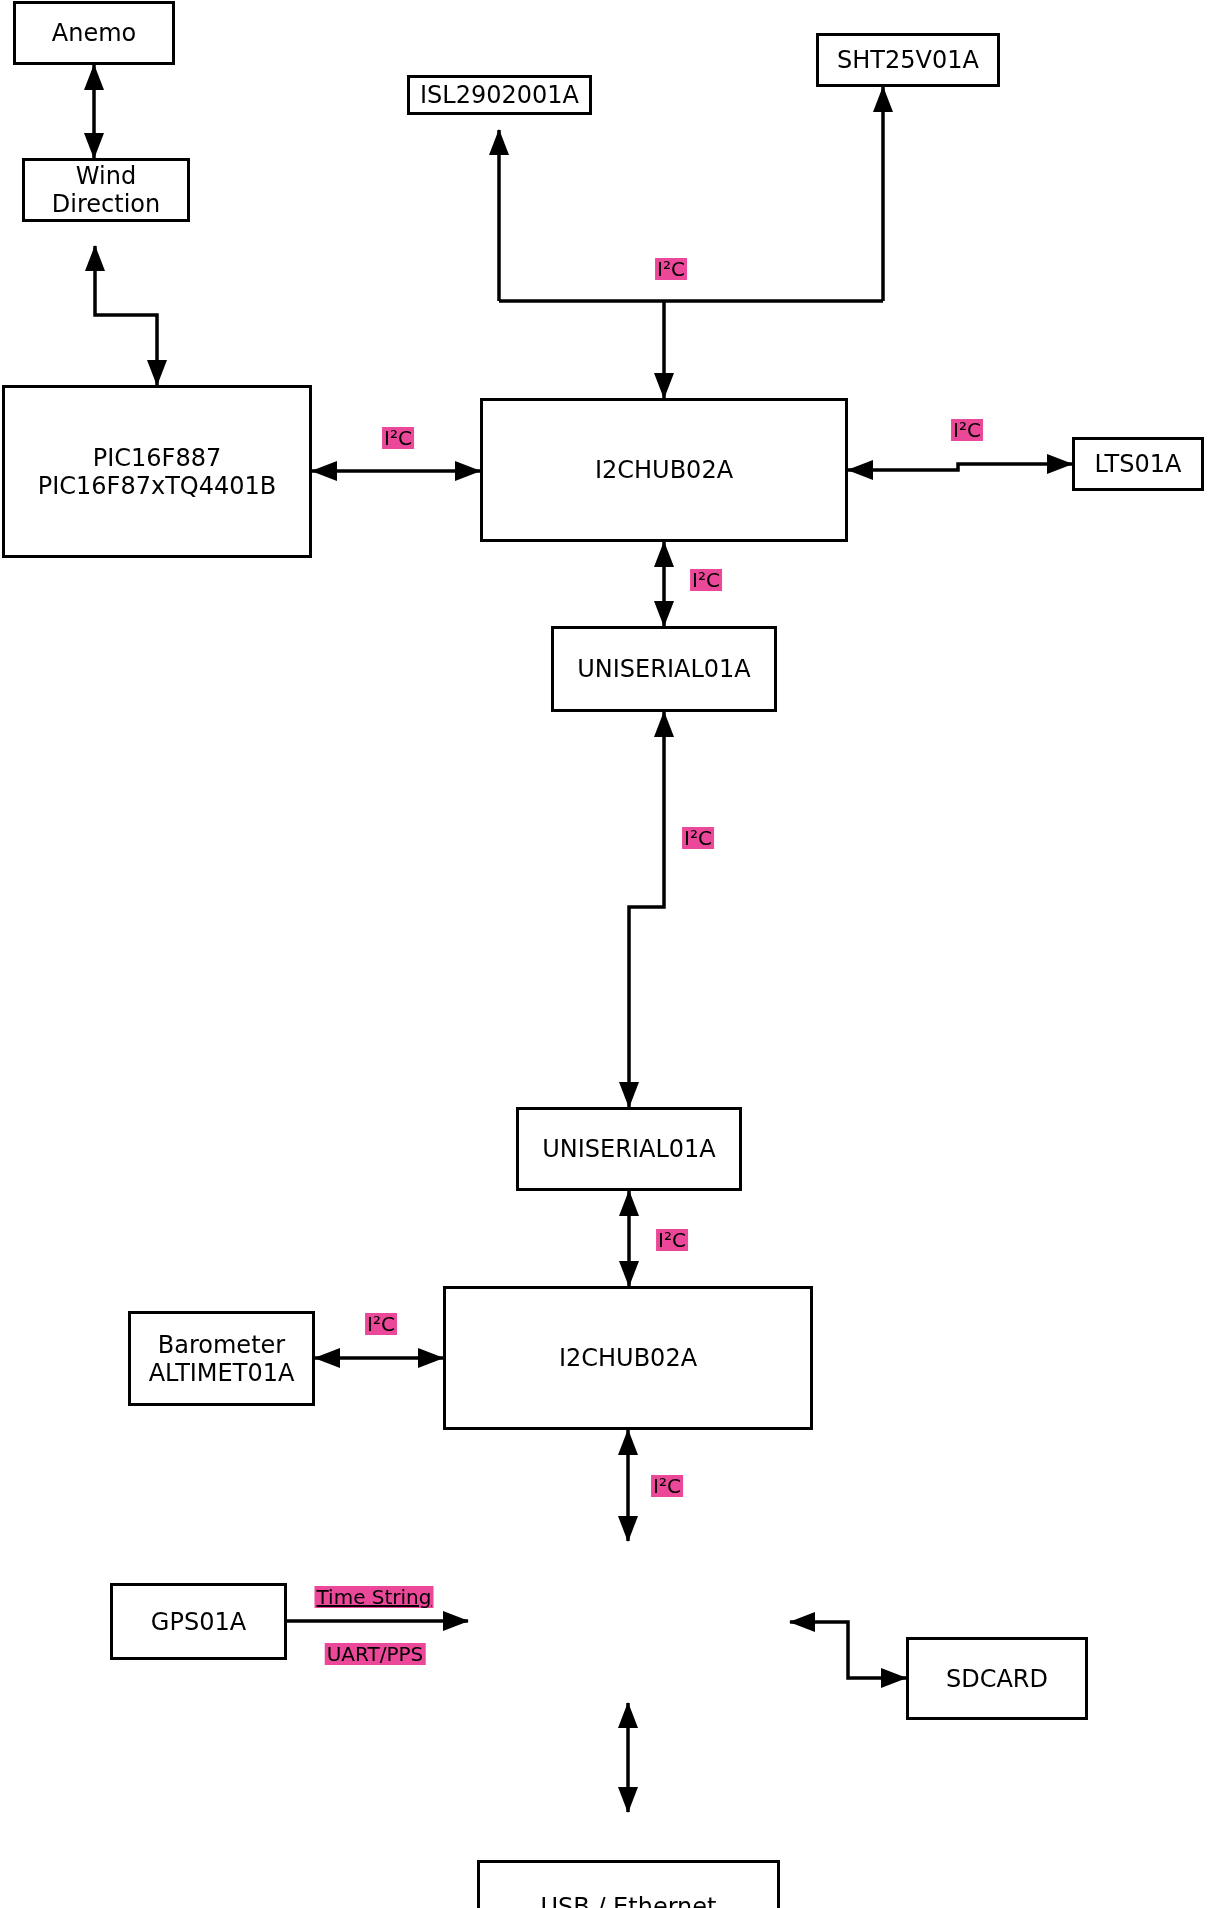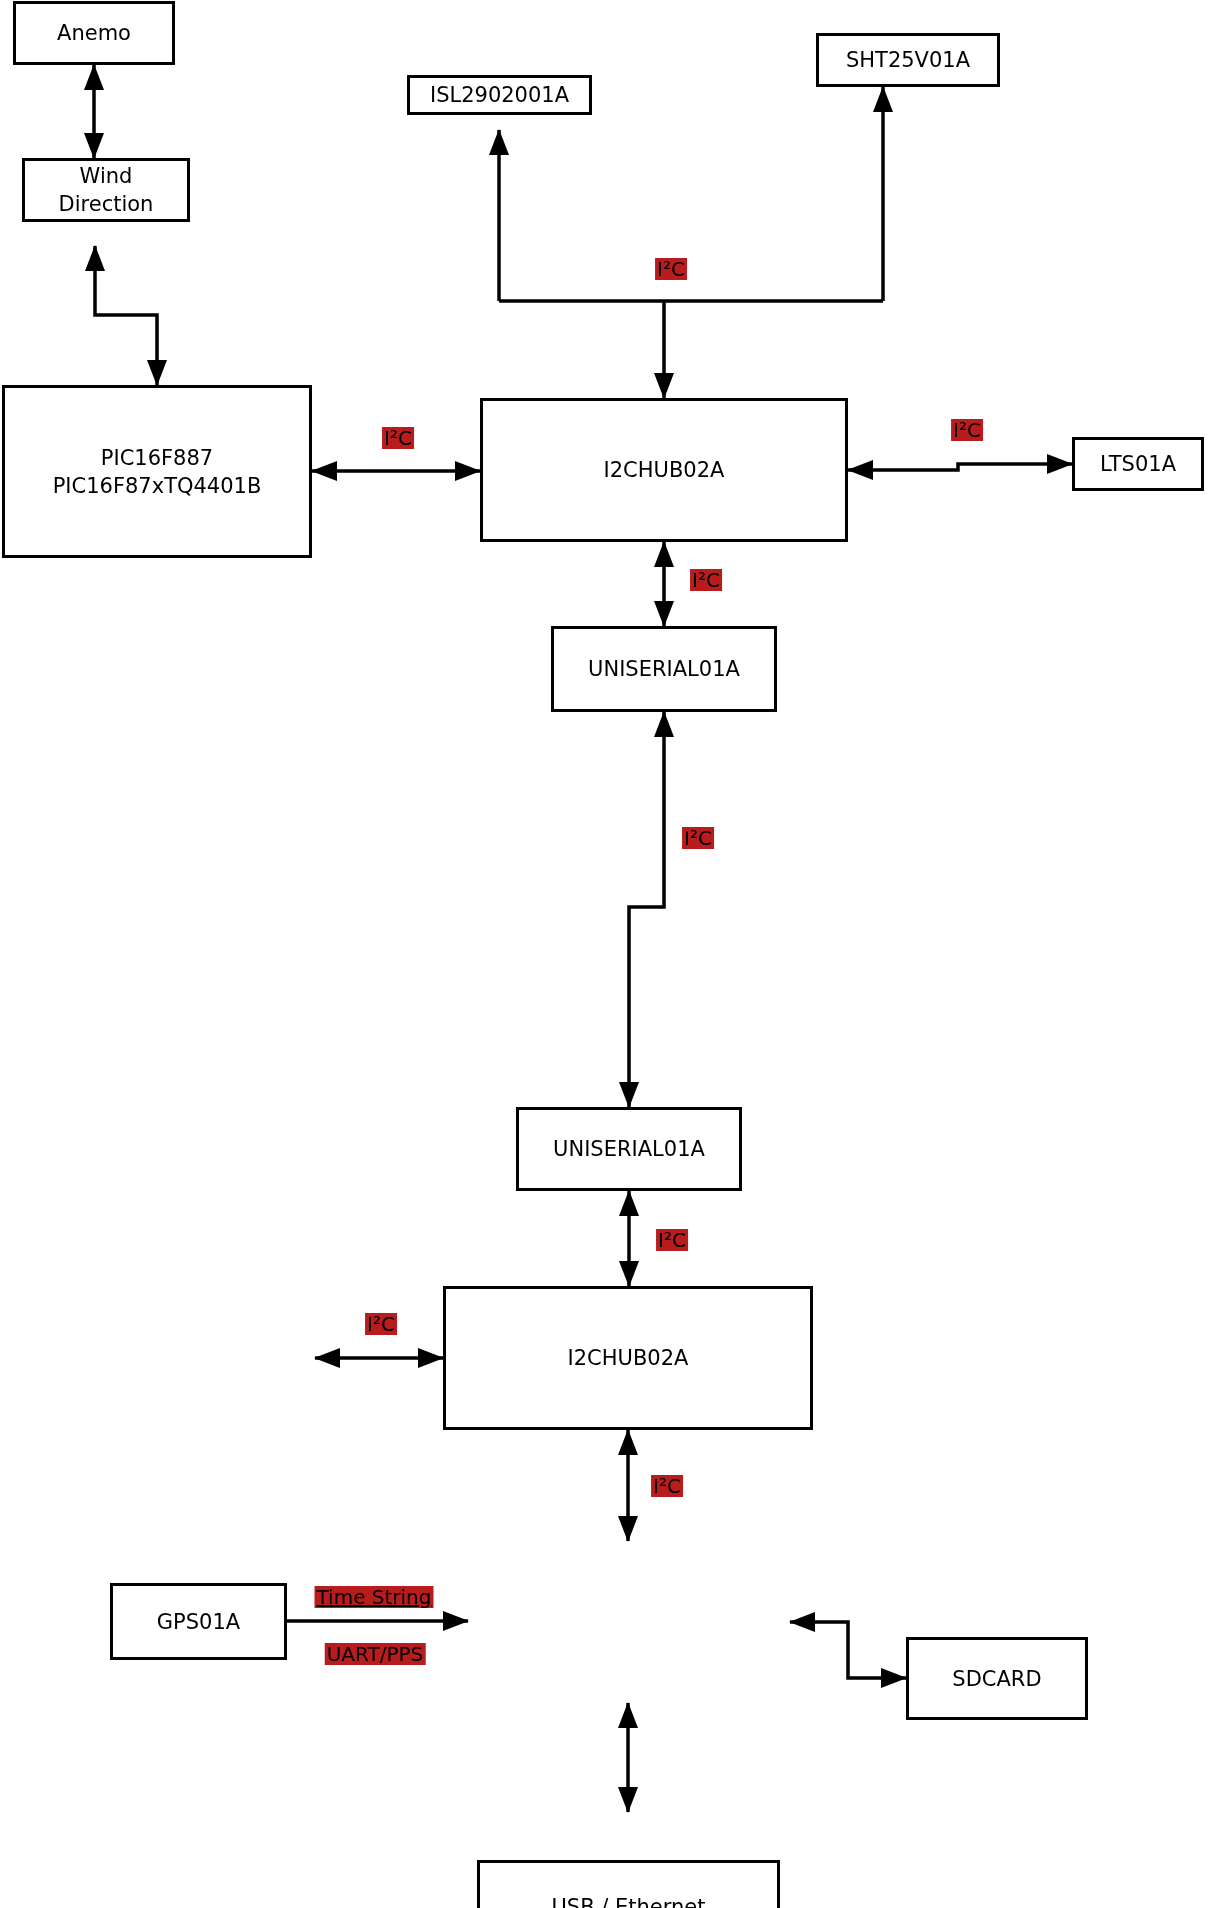--- a/index.html
+++ b/index.html
@@ -32,31 +32,31 @@
   .node {
     position: absolute;
     box-sizing: border-box;
     border: 3.5px solid #000000;
     background: #ffffff;
     display: flex;
     flex-direction: column;
     align-items: center;
     justify-content: center;
     text-align: center;
-    font-size: 21px;
+    font-size: 24px;
     line-height: 28px;
     white-space: nowrap;
   }
   .edge-label {
     position: absolute;
     transform: translate(-50%, -50%);
     font-size: 20px;
     line-height: 22px;
     white-space: nowrap;
-    background: #b91c1c;
+    background: #ec4899;
     padding: 0 2px;
   }
 </style>
 </head>
 <body>
 
 <div id="canvas">
   <svg id="edges" viewBox="0 0 1214 1908" xmlns="http://www.w3.org/2000/svg">
     <defs>
       <marker id="arrowhead" markerUnits="userSpaceOnUse" markerWidth="26" markerHeight="20" refX="25" refY="10" orient="auto-start-reverse">
@@ -108,20 +108,24 @@
     </div>
     <div class="node" style="left: 551px; top: 626px; width: 226px; height: 86px;">
       <div>UNISERIAL01A</div>
     </div>
     <div class="node" style="left: 516px; top: 1107px; width: 226px; height: 84px;">
       <div>UNISERIAL01A</div>
     </div>
     <div class="node" style="left: 443px; top: 1286px; width: 370px; height: 144px;">
       <div>I2CHUB02A</div>
     </div>
+    <div class="node" style="left: 128px; top: 1311px; width: 187px; height: 95px;">
+      <div>Barometer</div>
+      <div>ALTIMET01A</div>
+    </div>
     <div class="node" style="left: 110px; top: 1583px; width: 177px; height: 77px;">
       <div>GPS01A</div>
     </div>
     <div class="node" style="left: 906px; top: 1637px; width: 182px; height: 83px;">
       <div>SDCARD</div>
     </div>
     <div class="node" style="left: 477px; top: 1812px; width: 303px; height: 94px; margin-top: 48px;">
       <div>USB / Ethernet</div>
     </div>
     <span class="edge-label" style="left: 671px; top: 269px;">I²C</span>

